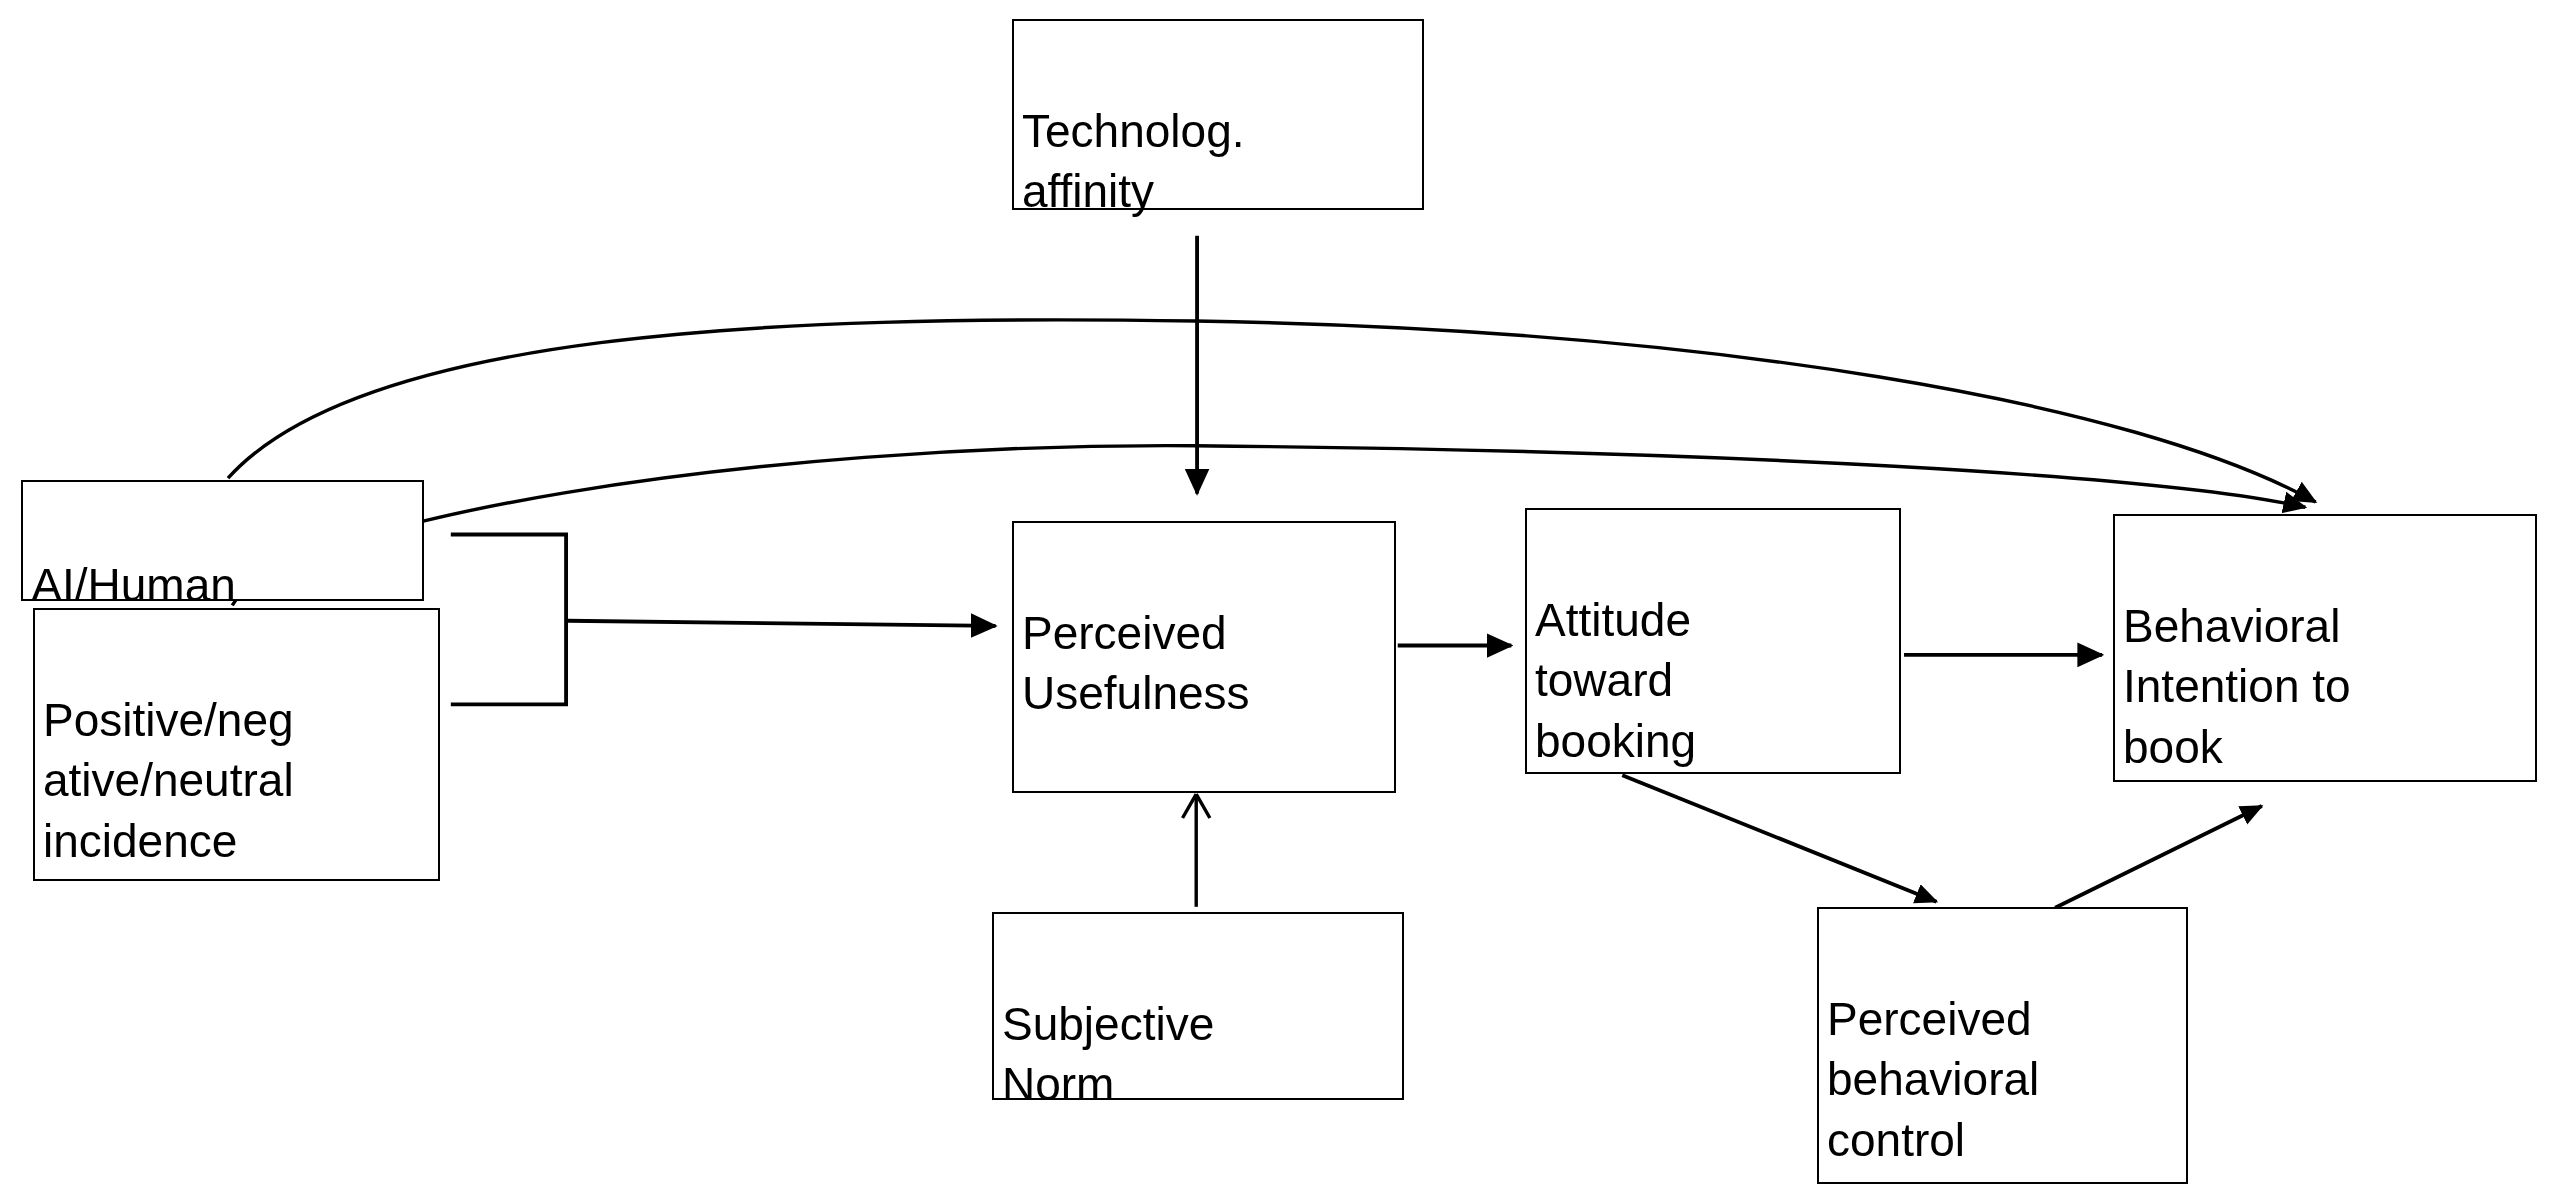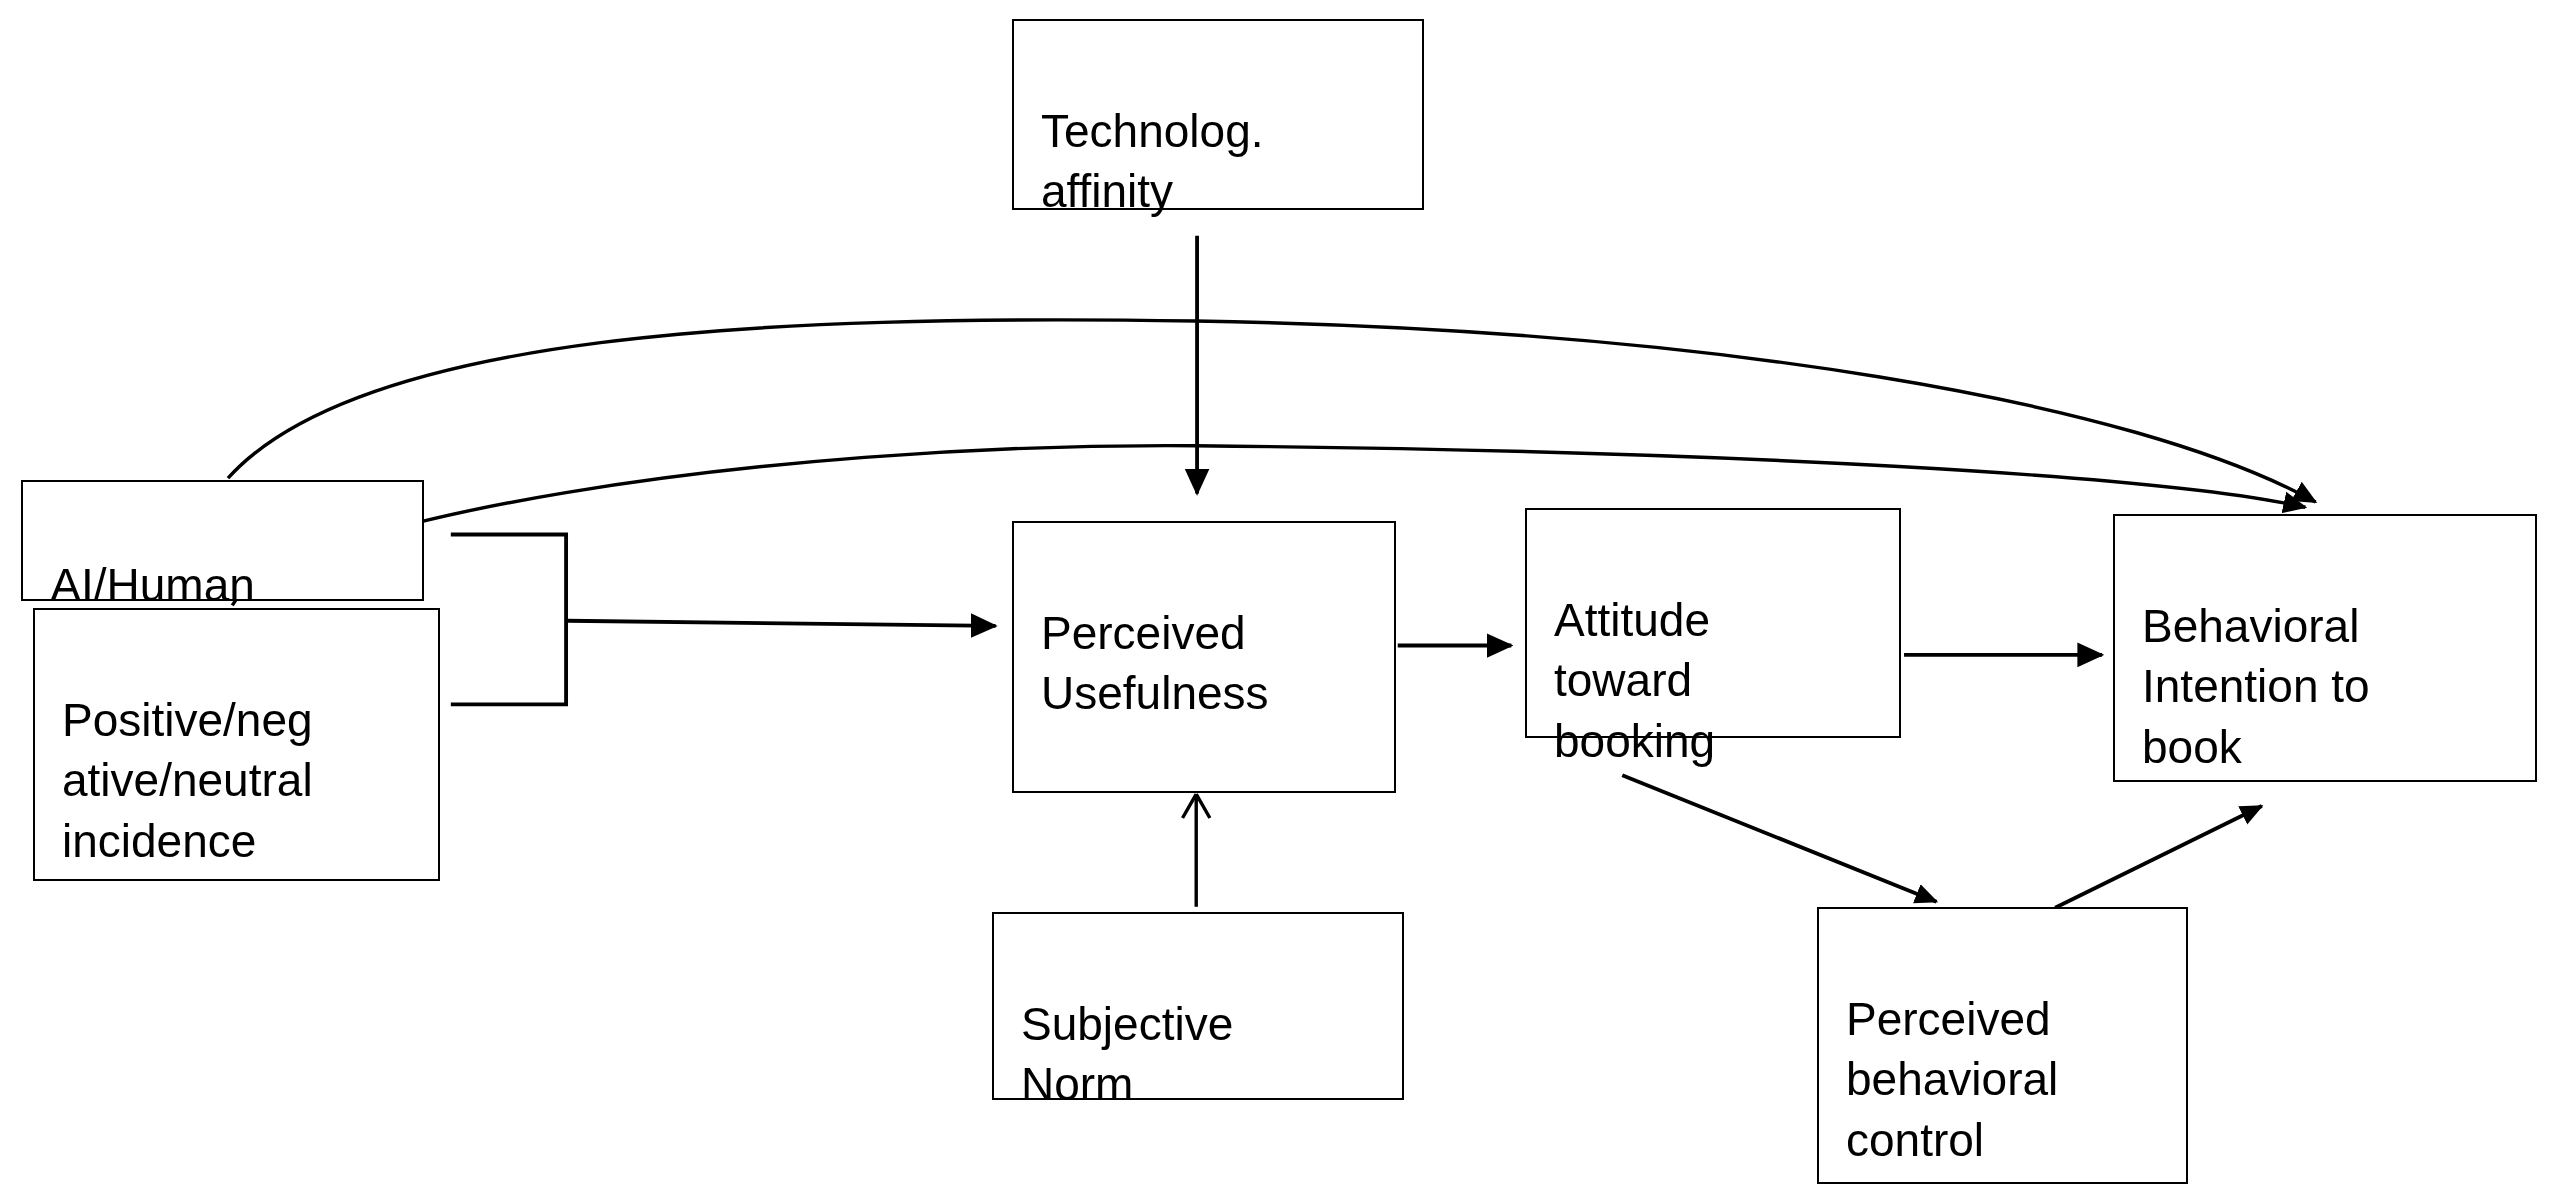--- a/index.html
+++ b/index.html
@@ -16,21 +16,21 @@
     font-family: "Liberation Sans", sans-serif;
   }
   .node {
     position: absolute;
     box-sizing: border-box;
     border: 2.6px solid #000000;
     background: #ffffff;
     color: #000000;
     font-size: 46px;
     line-height: 1.32;
-    padding: 19px 22px 0 27px;
+    padding: 19px 22px 0 8px;
     z-index: 3;
     white-space: pre-line;
   }
   #edges {
     position: absolute;
     left: 0;
     top: 0;
     width: 2576px;
     height: 1198px;
     z-index: 2;
@@ -107,21 +107,21 @@
     <span>Positive/neg
 ative/neutral
 incidence</span>
   </div>
 
   <div class="node" style="left:1012px; top:521px; width:384px; height:272px;">
     <span>Perceived
 Usefulness</span>
   </div>
 
-  <div class="node" style="left:1525px; top:508px; width:376px; height:230px;">
+  <div class="node" style="left:1525px; top:508px; width:376px; height:266px;">
     <span>Attitude
 toward
 booking</span>
   </div>
 
   <div class="node" style="left:2113px; top:514px; width:424px; height:268px;">
     <span>Behavioral
 Intention to
 book</span>
   </div>

